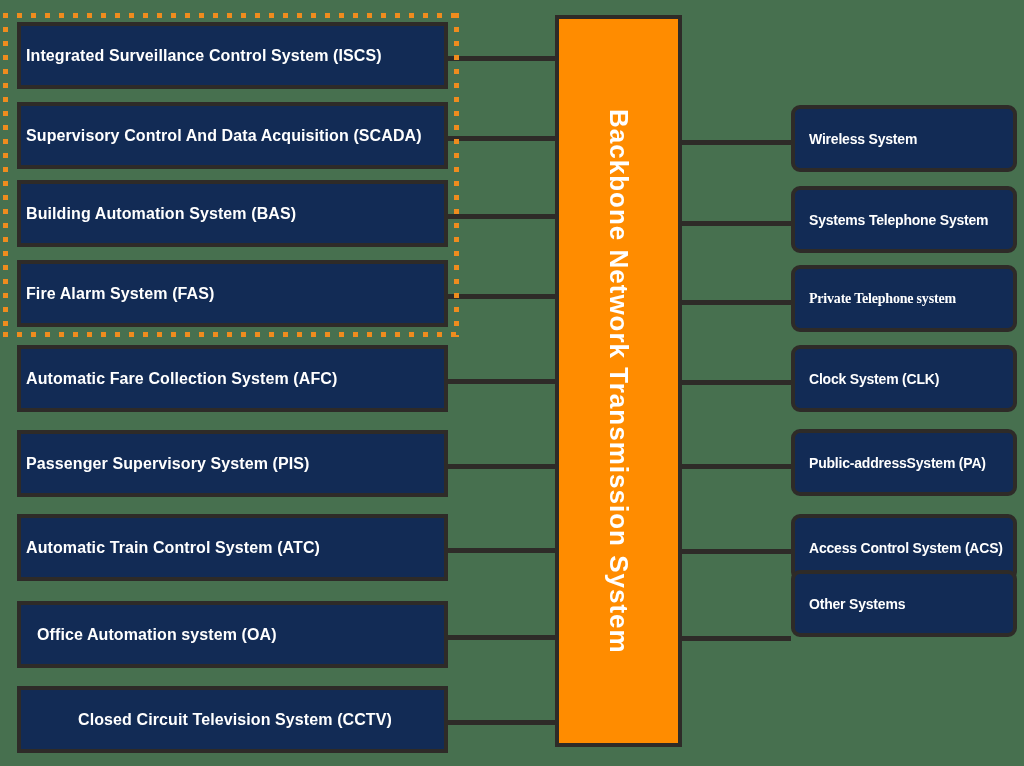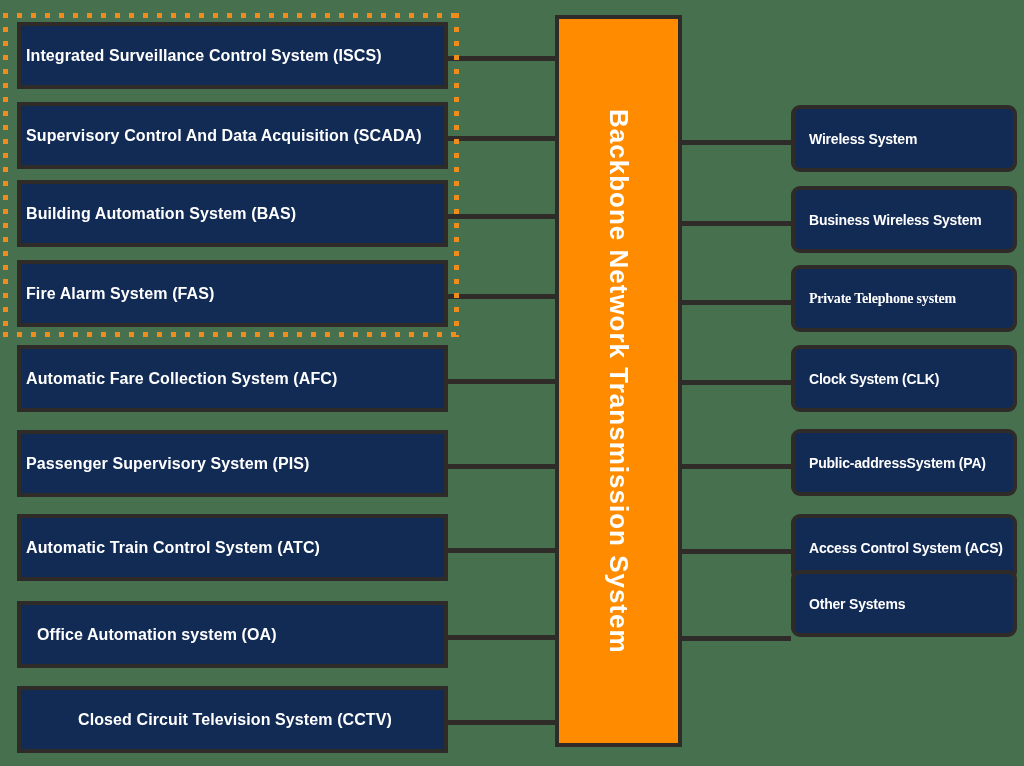--- a/index.html
+++ b/index.html
@@ -70,21 +70,21 @@
   </div>
       <div class="sysbox left" style="top: 686px; justify-content: center;">
     <span class="lbl">Closed Circuit Television System (CCTV)</span>
   </div>
     </div>
   <div>
       <div class="sysbox right" style="top: 105px;">
     <span class="lbl">Wireless System</span>
   </div>
       <div class="sysbox right" style="top: 186px;">
-    <span class="lbl">Business Wireless System</span>
+    <span class="lbl">Systems Telephone System</span>
   </div>
       <div class="sysbox right" style="top: 265px; font-family: Liberation Serif, serif;">
     <span class="lbl">Private Telephone system</span>
   </div>
       <div class="sysbox right" style="top: 345px;">
     <span class="lbl">Clock System (CLK)</span>
   </div>
       <div class="sysbox right" style="top: 429px;">
     <span class="lbl">Public-addressSystem (PA)</span>
   </div>

